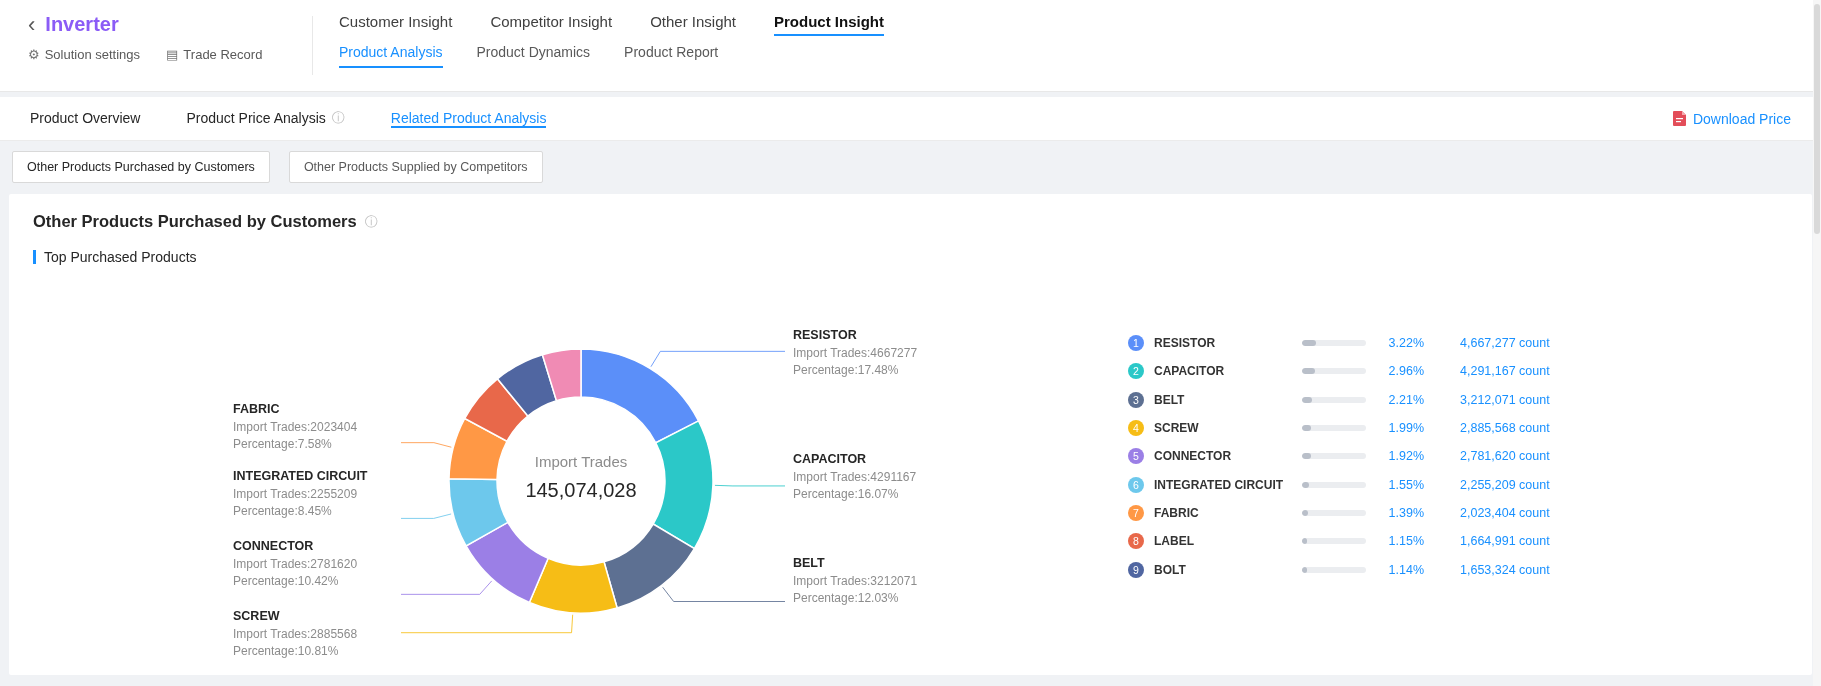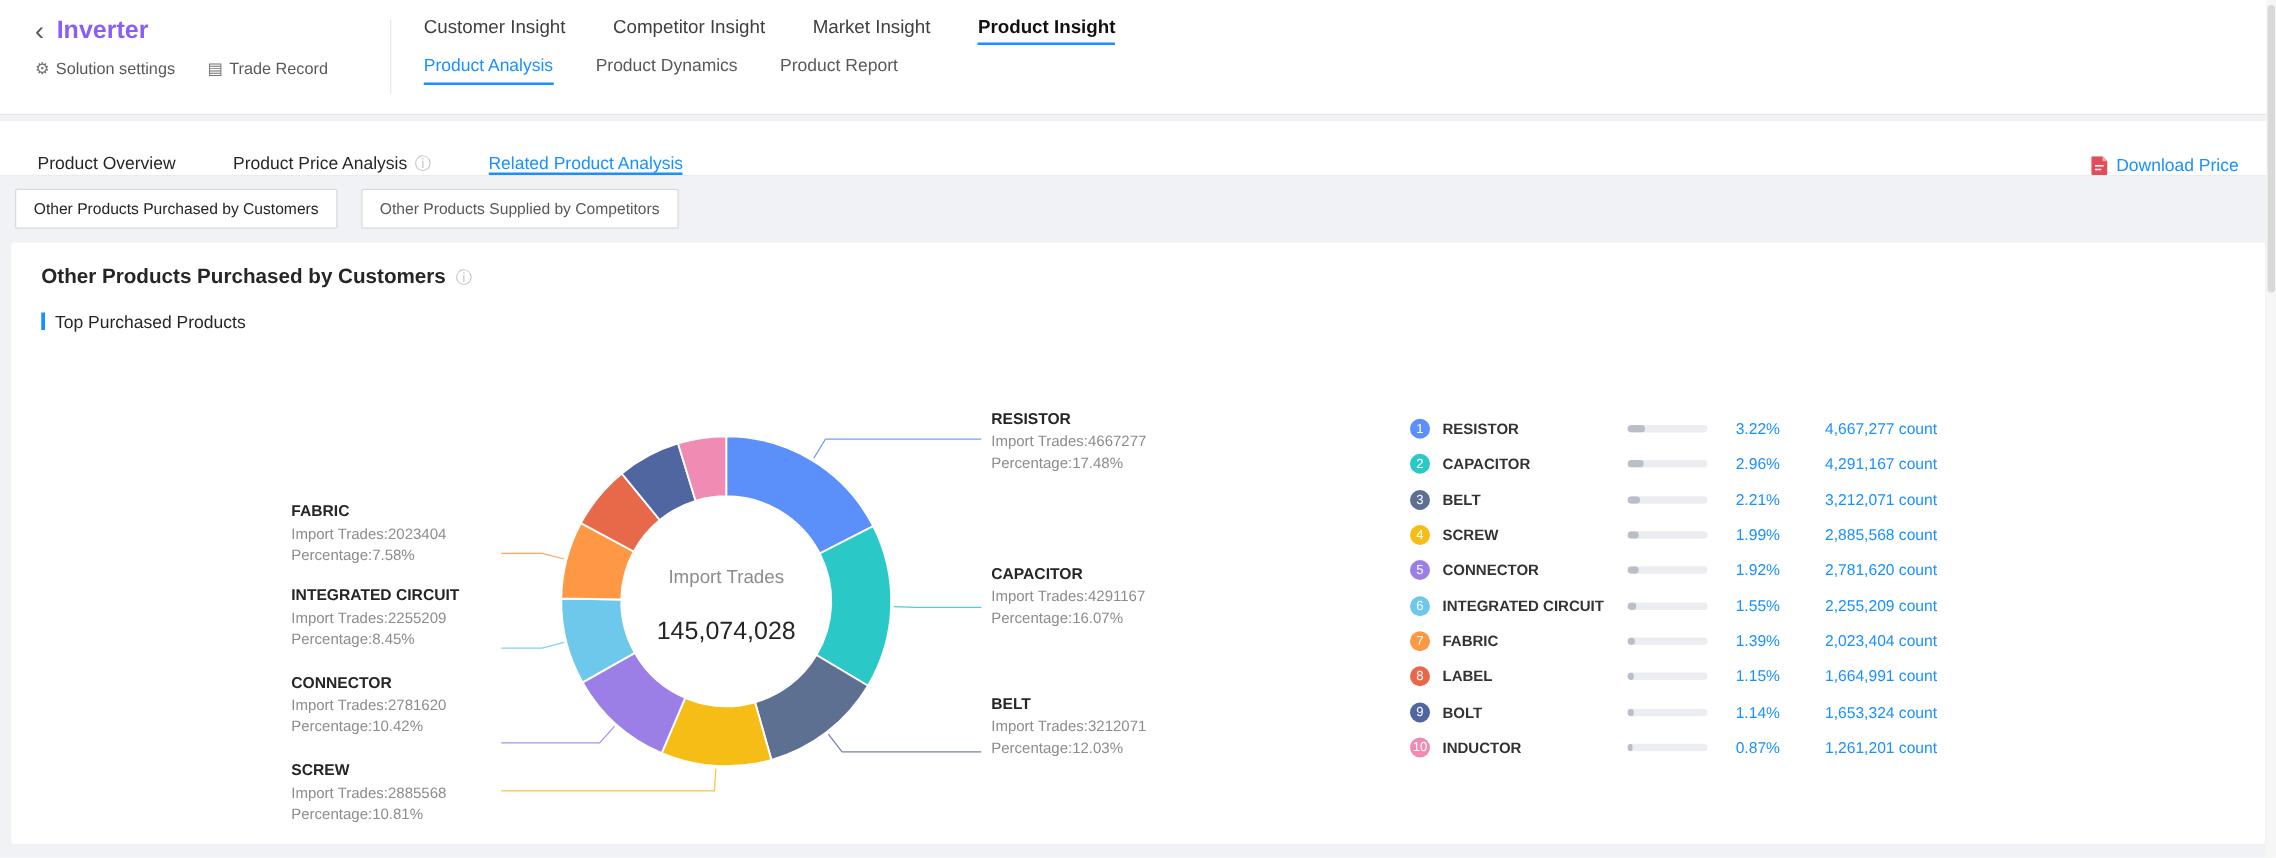--- a/index.html
+++ b/index.html
@@ -18,21 +18,21 @@
   .hdr-divider{width:1px;background:#e8e8e8;margin:16px 0}
   .hdr-tabs{padding:13px 0 0 26px;display:flex;flex-direction:column;gap:8px}
   .main-tabs{display:flex;gap:38px;font-size:15px;color:#404040}
   .main-tab{padding-bottom:4px;cursor:pointer}
   .main-tab.active{font-weight:700;color:#111;border-bottom:2px solid #1890ff}
   .sub-tabs{display:flex;gap:34px;font-size:14px;color:#595959}
   .sub-tab{padding-bottom:6px;cursor:pointer}
   .sub-tab.active{color:#1890ff;border-bottom:2px solid #1890ff}
 
   
-  .nav2{background:#fff;height:44px;margin-top:5px;display:flex;align-items:flex-end;padding:0 30px;border-bottom:1px solid #ebebeb}
+  .nav2{background:#fff;height:44px;margin-top:5px;display:flex;align-items:center;padding:0 30px;border-bottom:1px solid #ebebeb}
   .nav2-item{display:flex;align-items:center;margin-right:46px;font-size:14px;cursor:pointer;gap:6px;border-bottom:2px solid transparent}
   .nav2-item.active{color:#1890ff;border-bottom:2px solid #1890ff}
   .info-ico{color:#bfbfbf;font-size:13px;font-weight:400;cursor:pointer;line-height:1}
   .nav2-spacer{flex:1}
   .download{display:flex;align-items:center;gap:7px;color:#1890ff;font-size:14px;cursor:pointer}
 
   
   .chips{display:flex;gap:19px;margin:10px 0 0 12px}
   .chip{background:#fff;border:1px solid #d9d9d9;border-radius:2px;font-size:12.5px;padding:8px 14px;cursor:pointer;color:#262626}
   .chip.secondary{color:#595959}
@@ -41,21 +41,21 @@
   .card{background:#fff;margin:11px 9px 0 9px;height:481px;padding:18px 24px;border-radius:2px}
   .card-title{display:flex;align-items:center;gap:8px;font-size:16.5px;font-weight:700}
   .section-head{display:flex;align-items:center;gap:8px;margin-top:18px;font-size:14px;font-weight:400}
   .accent{width:3px;height:14px;background:#1890ff;flex:none}
 
   
   .chart-section{position:relative;height:400px;margin-top:18px}
   #donut-svg{position:absolute;left:0;top:0}
   .center-label{position:absolute;left:448px;top:170px;width:200px;text-align:center;pointer-events:none}
   .center-label .cl1{font-size:15px;color:#8c8c8c}
-  .center-label .cl2{font-size:20px;margin-top:24px;color:#262626}
+  .center-label .cl2{font-size:20px;margin-top:9px;color:#262626}
   .callout{position:absolute;font-size:12px;color:#8c8c8c;line-height:17px;width:170px}
   .co-name{color:#262626;font-weight:700;font-size:12.5px;margin-bottom:1px}
   .co-0{top:44px;left:760px}
   .co-1{top:168px;left:760px}
   .co-2{top:272px;left:760px}
   .co-3{top:118px;left:200px}
   .co-4{top:185px;left:200px}
   .co-5{top:255px;left:200px}
   .co-6{top:325px;left:200px}
 
@@ -91,21 +91,21 @@
         <span class="ico">▤</span>
         <span>Trade Record</span>
       </span>
     </div>
   </div>
   <div class="hdr-divider"></div>
   <div class="hdr-tabs">
     <nav class="main-tabs">
       <span class="main-tab">Customer Insight</span>
       <span class="main-tab">Competitor Insight</span>
-      <span class="main-tab">Market Insight</span>
+      <span class="main-tab">Other Insight</span>
       <span class="main-tab active">Product Insight</span>
     </nav>
     <nav class="sub-tabs">
       <span class="sub-tab active">Product Analysis</span>
       <span class="sub-tab">Product Dynamics</span>
       <span class="sub-tab">Product Report</span>
     </nav>
   </div>
 </header>
 
@@ -285,28 +285,19 @@
       </div>
       <div class="rank-row">
         <span class="rank-badge" style="background: rgb(80, 102, 161);">9</span>
         <span class="rank-name">BOLT</span>
         <span class="rank-bar">
             <span class="bar-fill" style="width: 7.98%;"></span>
           </span>
         <span class="rank-pct">1.14%</span>
         <span class="rank-count">1,653,324 count</span>
       </div>
-      <div class="rank-row">
-        <span class="rank-badge" style="background: rgb(240, 139, 180);">10</span>
-        <span class="rank-name">INDUCTOR</span>
-        <span class="rank-bar">
-            <span class="bar-fill" style="width: 6.09%;"></span>
-          </span>
-        <span class="rank-pct">0.87%</span>
-        <span class="rank-count">1,261,201 count</span>
-      </div>
     </div>
   </div>
 </section>
 
 <div class="scrollbar">
   <div class="scroll-thumb"></div>
 </div>
 
 </body></html>

